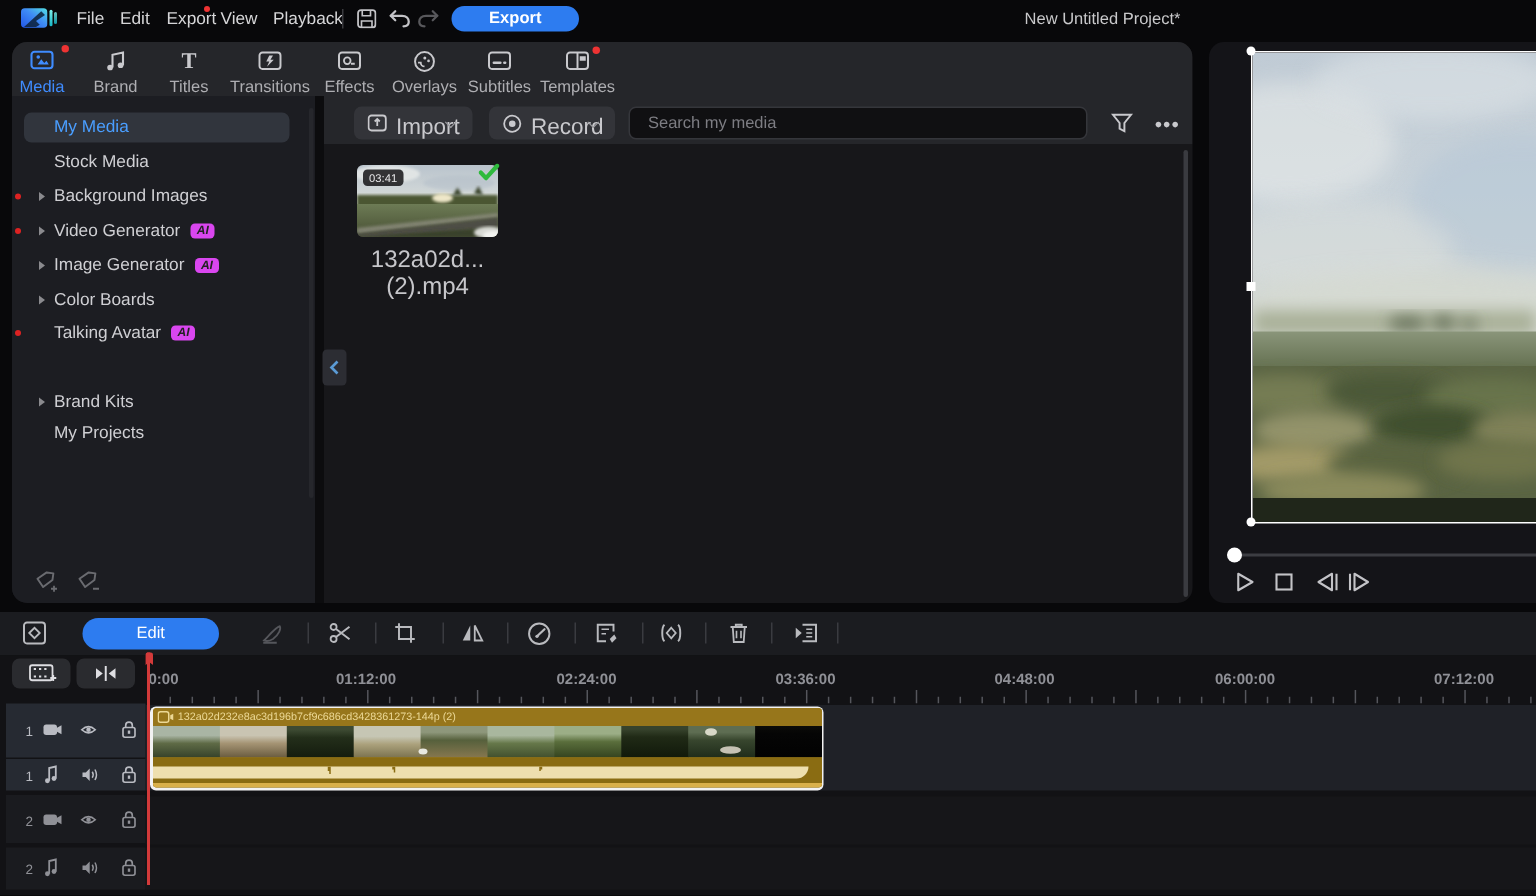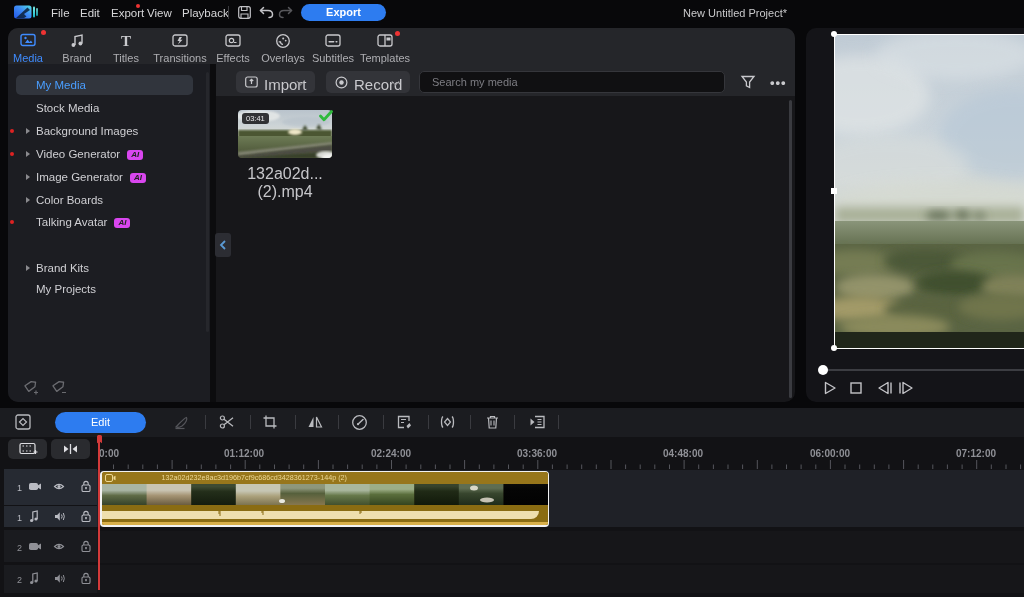--- a/index.html
+++ b/index.html
@@ -481,21 +481,21 @@
         <path d="M51 9 H53.2 L55.8 6.3 V14.7 L53.2 12 H51 Z" fill="#8f9096"></path>
         <path d="M57.5 8.5 Q58.8 10.5 57.5 12.5 M59.3 7 Q61.3 10.5 59.3 14" stroke="#8f9096" stroke-width="1" fill="none"></path>
         <rect x="78" y="9" width="8" height="6.5" rx="1.3" stroke="#8f9096" stroke-width="1.1" fill="none"></rect>
         <path d="M79.8 9 V7.6 A2.2 2.2 0 0 1 84.2 7.6 V9" stroke="#8f9096" stroke-width="1.1" fill="none"></path>
         <rect x="81.2" y="11" width="1.6" height="2.2" fill="#8f9096"></rect>
       </svg>
 
     <div class="abs" style="left:100px; top:33.5px; width:449px; height:56px; background:#f2f2f2; border-radius:4px;">
       <div class="abs" style="left:1.5px; top:1.5px; width:446px; height:53px; border-radius:2.5px; overflow:hidden; background:#9a7a1a;">
 
-        <div class="abs" style="left:0; top:0; width:446px; height:12px; background:#97761b; color:#ecd895; font-size:7.2px; line-height:12px; white-space:nowrap;padding-left:43px;">
+        <div class="abs" style="left:0; top:0; width:446px; height:12px; background:#97761b; color:#ecd895; font-size:7.2px; line-height:12px; white-space:nowrap;">
           <svg width="11" height="8" viewBox="0 0 11 8" style="position:absolute; left:3px; top:2px;">
               <rect x="0.5" y="0.5" width="7" height="7" rx="1.5" fill="none" stroke="#ecd895" stroke-width="1"></rect>
               <path d="M8.5 2.8 L10.5 1.8 V6.2 L8.5 5.2" fill="#ecd895"></path>
             </svg>
           <span style="margin-left:17px;">132a02d232e8ac3d196b7cf9c686cd3428361273-144p (2)</span>
         </div>
 
         <svg class="abs" style="left:0; top:12px;" width="446" height="21" viewBox="0 0 446 21" id="filmstrip">
             <defs>
               <linearGradient id="fg0" x1="0" y1="0" x2="0" y2="1">

